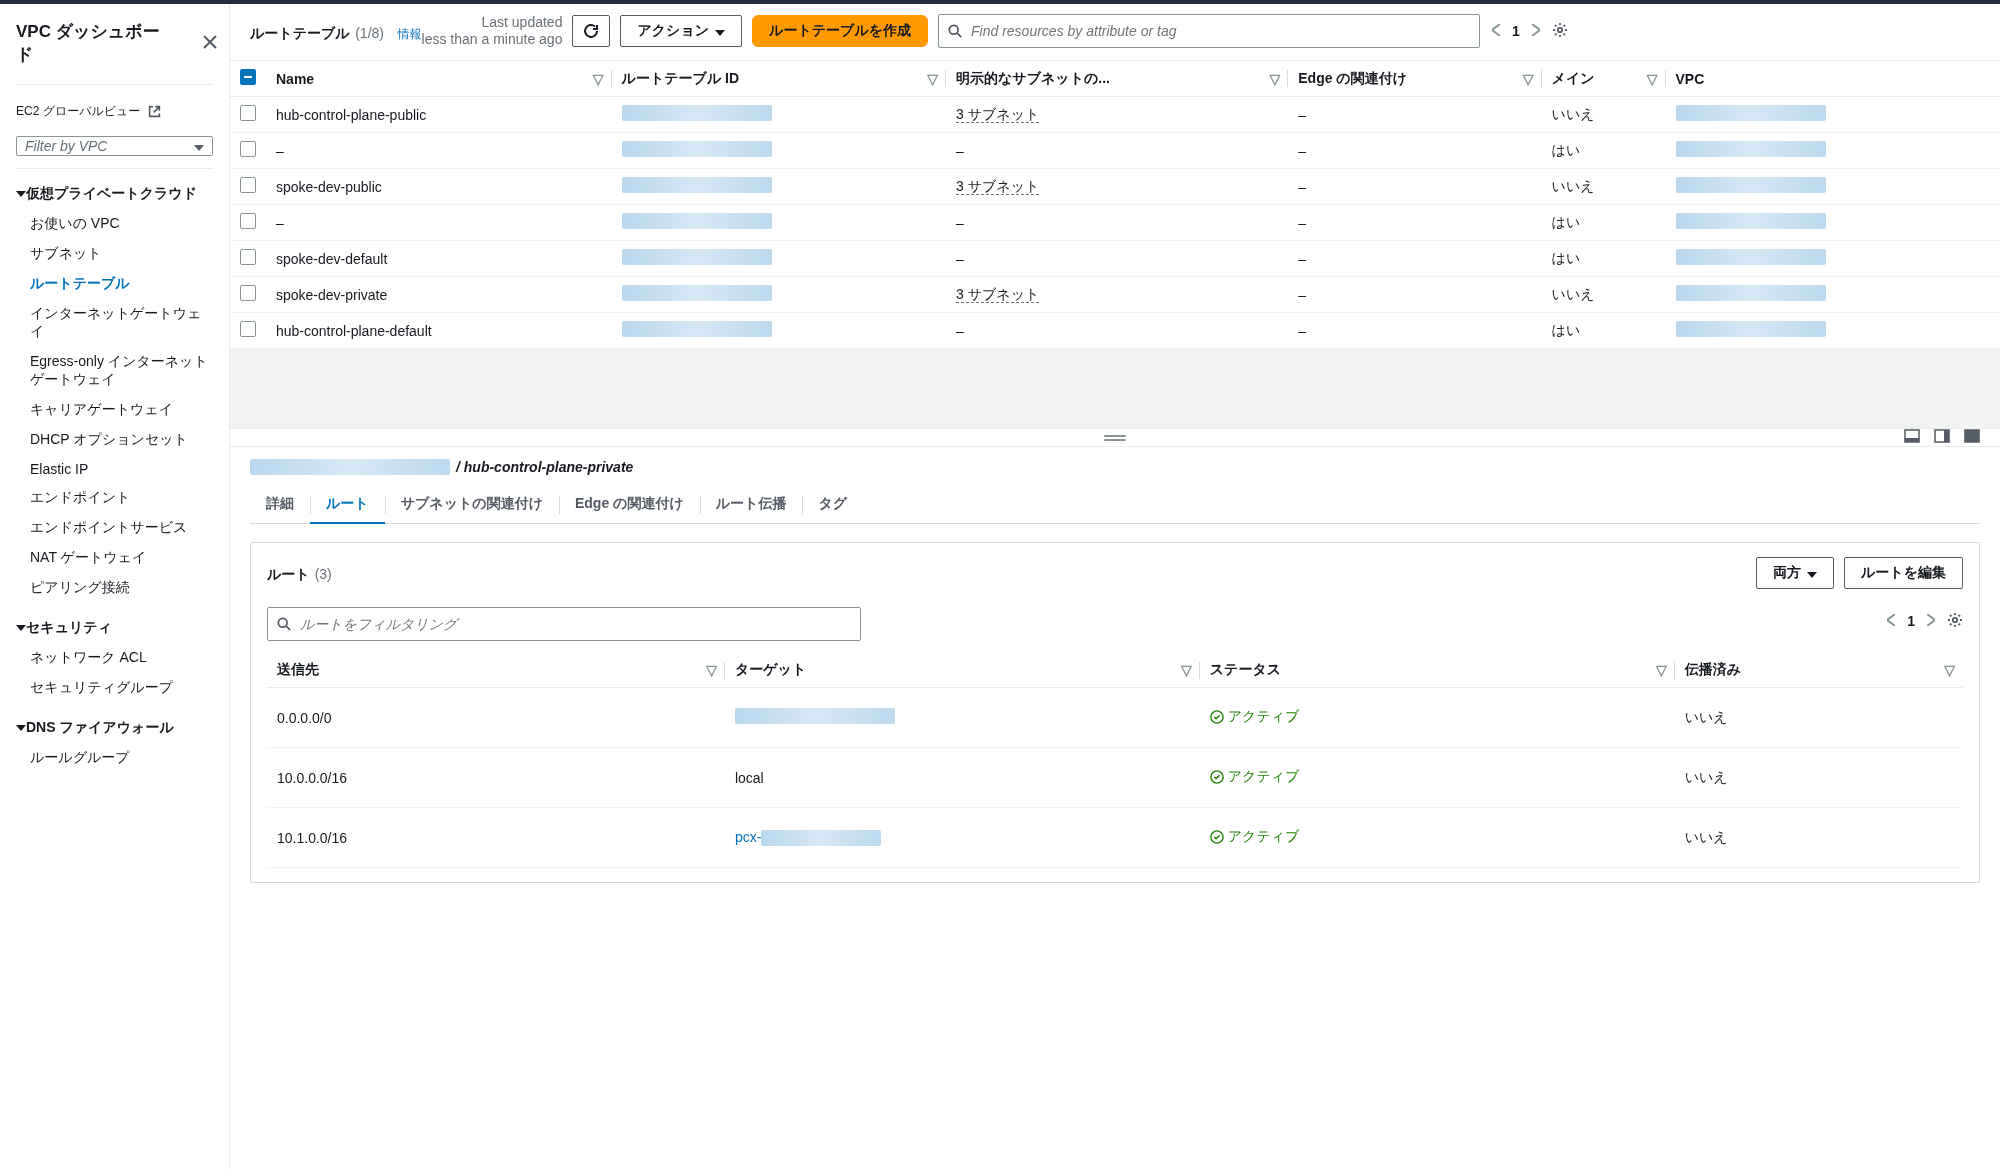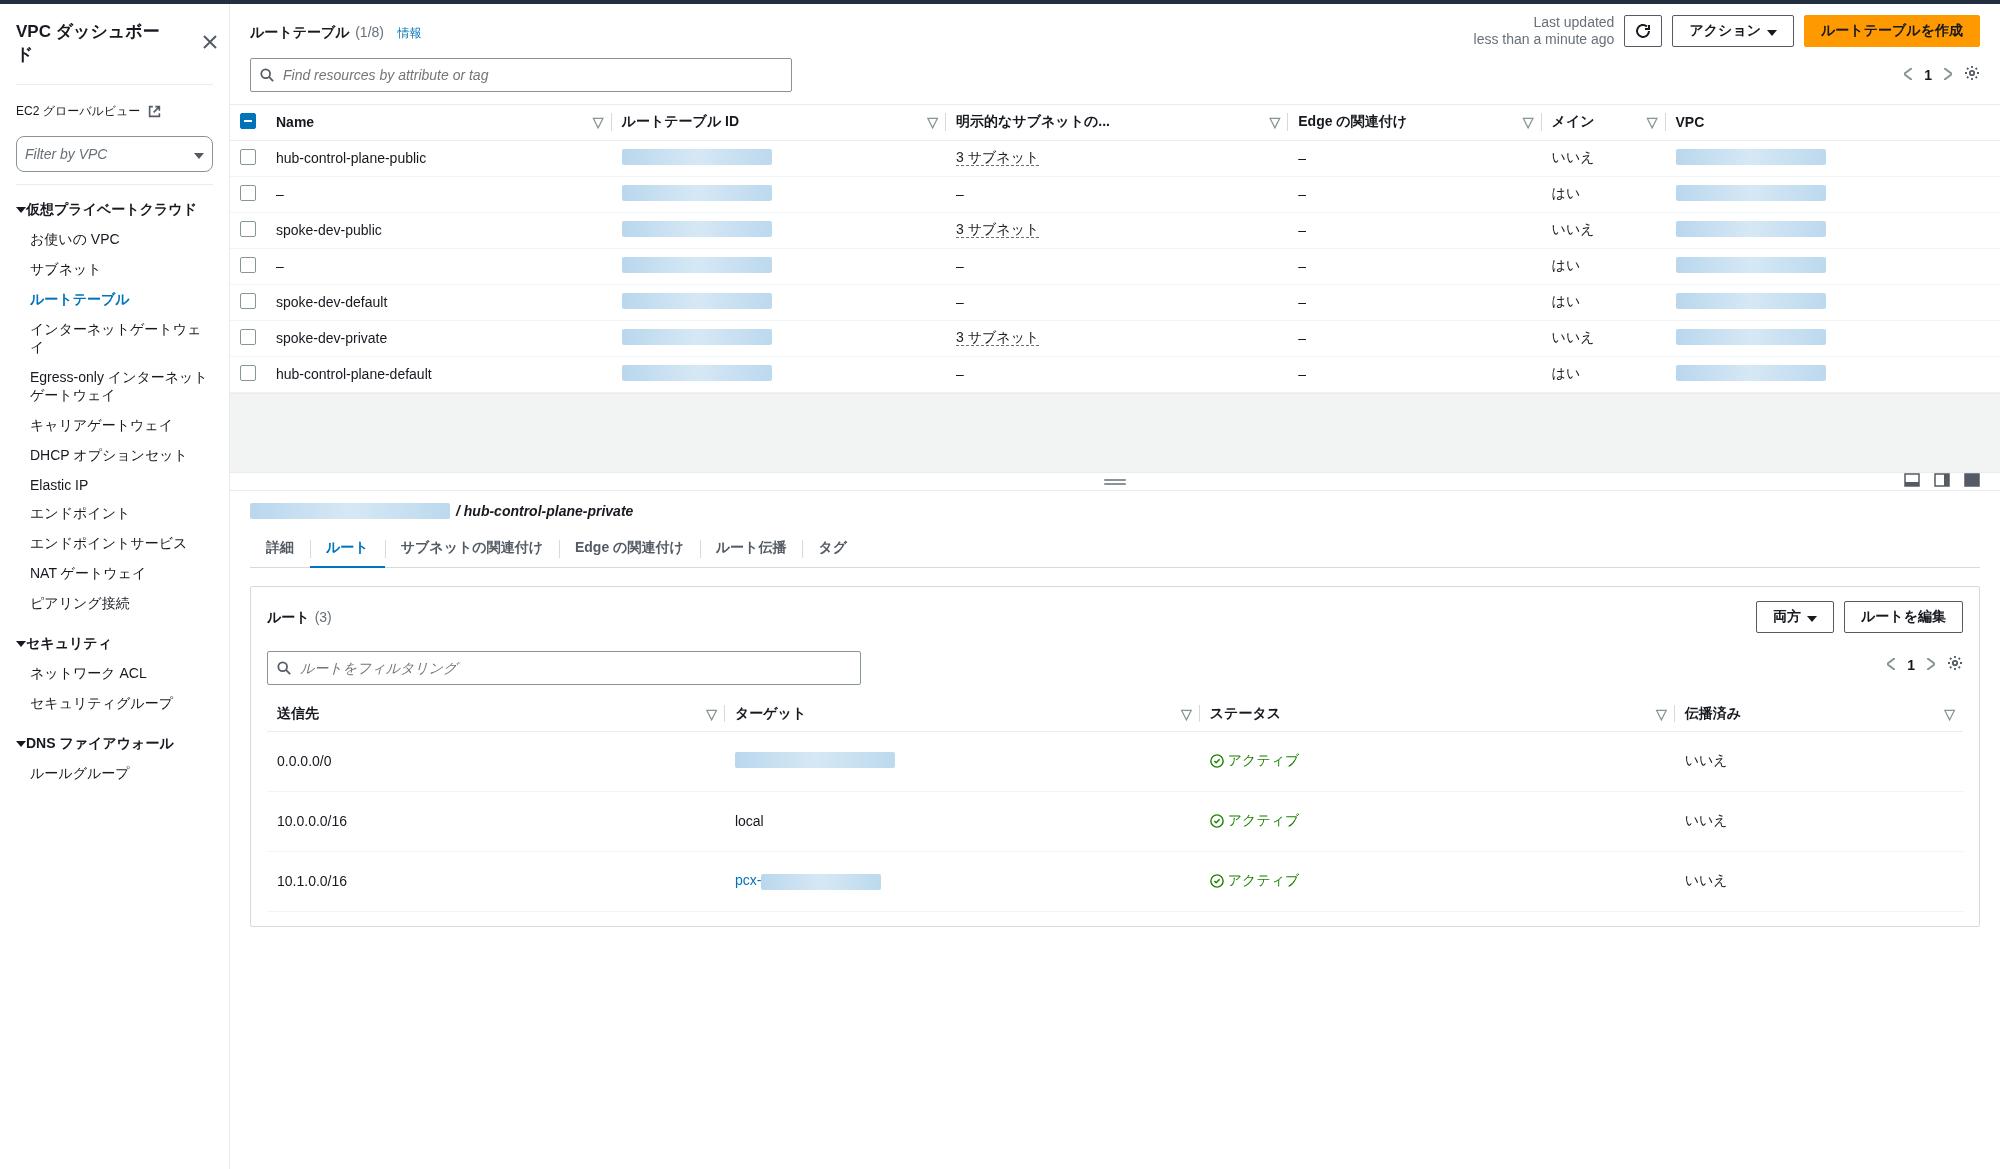--- a/index.html
+++ b/index.html
@@ -10,40 +10,40 @@
 
 
 .sidebar { width: 230px; border-right: 1px solid #e9ebed; padding: 16px 0 16px 16px; overflow-y: auto; flex-shrink: 0; }
 .sidebar-title-row { display: flex; align-items: center; justify-content: space-between; padding-right: 12px; margin-bottom: 18px; }
 .sidebar-title { font-size: 17px; font-weight: 700; max-width: 160px; }
 .close-icon { font-size: 14px; color: #545b64; cursor: pointer; }
 .sidebar hr { border: none; border-top: 1px solid #e9ebed; margin: 12px 16px 12px 0; }
 .sidebar-link { display: flex; align-items: center; gap: 6px; padding: 6px 0; color: #16191f; text-decoration: none; font-size: 12px; cursor: pointer; }
 .sidebar-link.external svg { margin-left: 2px; }
 .vpc-filter { margin: 10px 16px 0 0; }
-.vpc-filter select, .filter-box { width: 100%; height: 36px; border: 1px solid #879596; border-radius: 8px; padding: 0 8px; background: #fff; font-style: italic; color: #687078; display:flex; align-items:center; justify-content:space-between; }
+.vpc-filter select, .filter-box { width: 100%; height: 20px; border: 1px solid #879596; border-radius: 2px; padding: 0 8px; background: #fff; font-style: italic; color: #687078; display:flex; align-items:center; justify-content:space-between; }
 .sidebar-group { margin-top: 16px; padding-right: 16px; }
 .sidebar-group-header { display: flex; align-items: center; font-weight: 700; font-size: 14px; cursor: pointer; margin-bottom: 6px; }
 .caret-down { width: 0; height: 0; border-left: 5px solid transparent; border-right: 5px solid transparent; border-top: 6px solid #16191f; }
 .nav-item { padding: 6px 0 6px 14px; color: #16191f; cursor: pointer; font-size: 14px; }
 .nav-item.active { color: #0073bb; font-weight: 700; }
 
 
 .content { flex: 1; display: flex; flex-direction: column; min-width: 0; overflow: hidden; }
 .content, .content * { font-size: 14px; }
-.panel-header { padding: 10px 20px 12px 20px; display: flex; flex-direction: column; gap: 10px; }
+.panel-header { padding: 10px 20px 12px 20px; display: flex; flex-direction: row; gap: 10px; }
 .panel-header-top { display: flex; align-items: center; justify-content: space-between; }
 .page-title { font-size: 20px; font-weight: 700; }
 .page-title .count { color: #687078; font-weight: 400; }
 .info-link { color: #0073bb; font-size: 12px; margin-left: 8px; cursor: pointer; }
 .header-actions { display: flex; gap: 10px; align-items: center; }
 .last-updated { color: #687078; font-size: 12px; text-align: right; line-height: 1.2; }
 .btn { display: inline-flex; align-items: center; gap: 6px; height: 32px; padding: 0 16px; border-radius: 2px; cursor: pointer; font-weight: 700; border: 1px solid #545b64; background: #fff; color: #16191f; }
 .btn.icon { padding: 0 10px; }
-.btn.primary { background: #ff9900; border-color: #ff9900; color: #16191f; }
+.btn.primary { background: #ff9900; border-color: #ff9900; color: #16191f; border-radius: 6px; }
 .search-row { position: relative; display:flex; gap:12px; align-items:center; }
 .search-wrap { position:relative; flex-grow:0; width:542px; }
 .search-wrap svg { position: absolute; left: 10px; top: 50%; transform: translateY(-50%); }
 .search-input { width: 100%; height: 34px; border: 1px solid #879596; border-radius: 2px; padding: 0 10px 0 32px; font-style: italic; font-size: 14px; }
 .pager { display: flex; align-items: center; gap: 12px; margin-left: auto; }
 .pager .pg { color: #687078; cursor: pointer; }
 .pager .pg.active { color: #16191f; font-weight: 700; }
 .gear { cursor: pointer; color: #545b64; }
 
 

